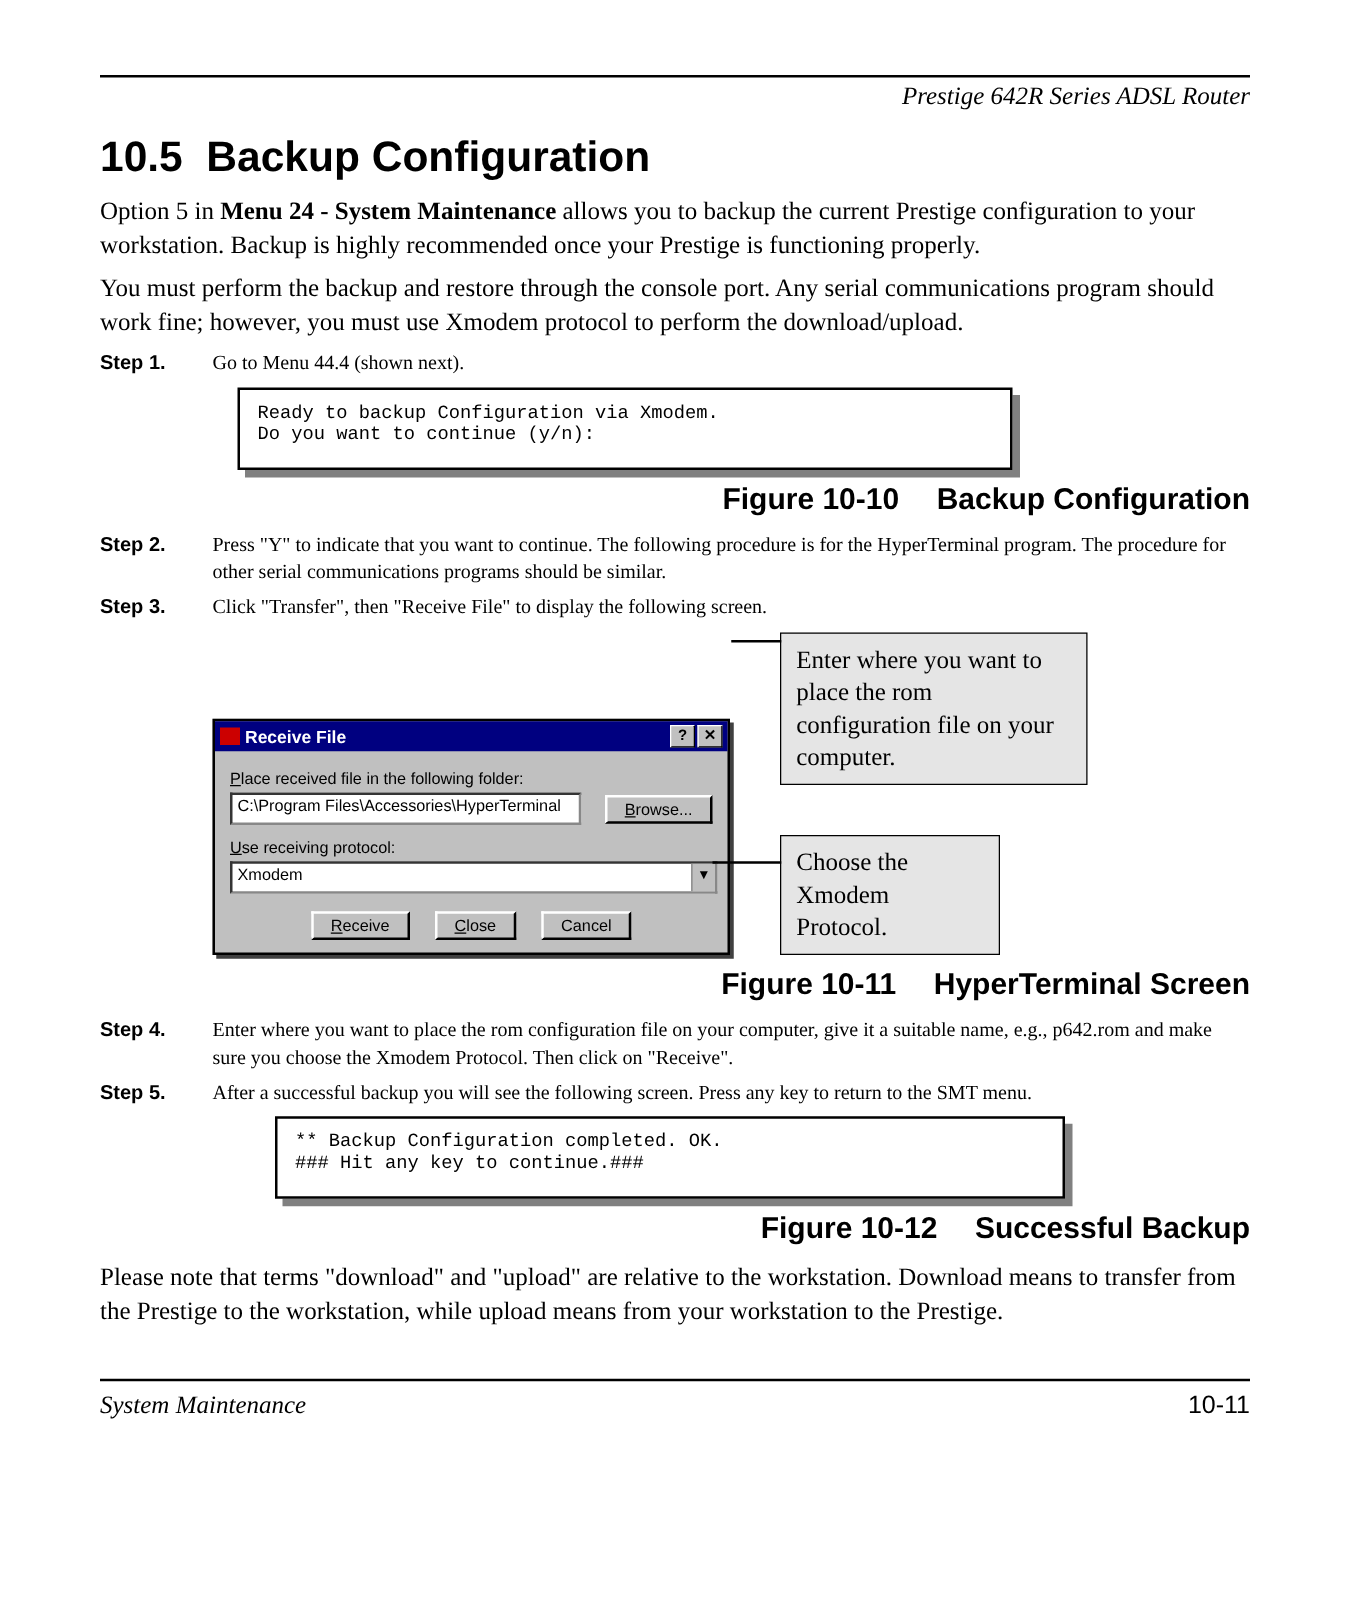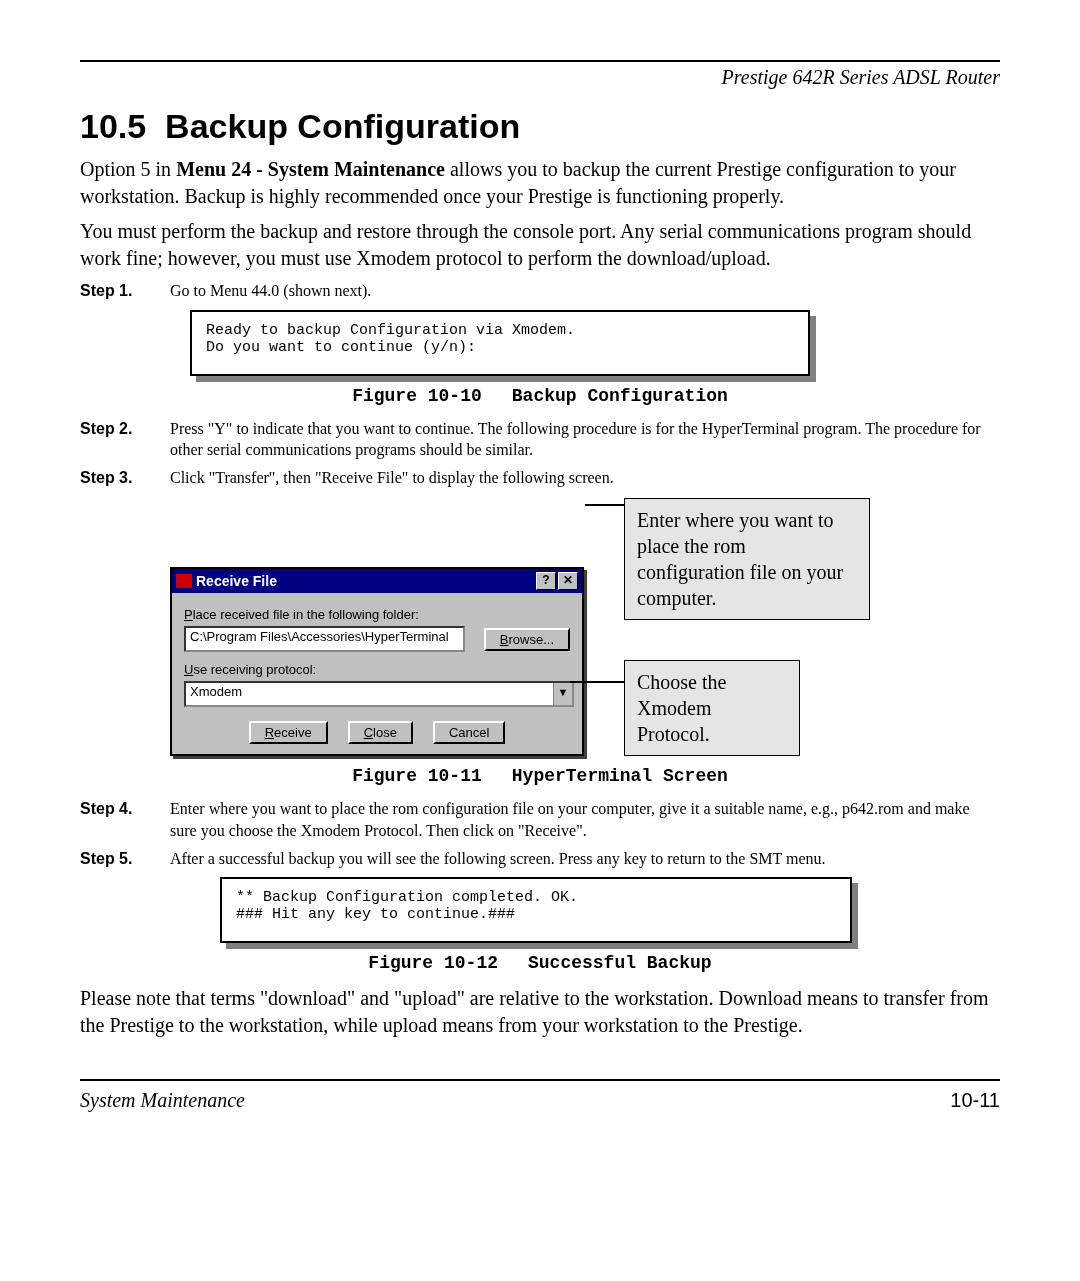--- a/index.html
+++ b/index.html
@@ -67,24 +67,24 @@
   .console-box {
     position: relative;
     border: 2px solid #000;
     background: #fff;
     padding: 10px 14px 18px 14px;
     font-family: "Courier New", monospace;
     font-size: 15px;
     white-space: pre;
   }
   .figure-caption {
-    font-family: Liberation Mono, monospace;
-    font-weight: bold;
-    text-align: center;
-    font-size: 18px;
+    font-family: Liberation Sans, sans-serif;
+    font-weight: bold;
+    text-align: right;
+    font-size: 24px;
     margin: 10px 0 12px 0;
   }
   .figure-caption .gap { display:inline-block; width: 30px; }
 
   
   .dialog-row {
     display: flex;
     align-items: flex-end;
     margin: 10px 0 0 90px;
   }
@@ -200,21 +200,21 @@
     &nbsp;<span>Backup Configuration</span>
   </h2>
 
   <p class="body-text">
     <span>Option 5 in </span><b class="menu">Menu 24 - System Maintenance</b><span> allows you to backup the current Prestige configuration to your workstation. Backup is highly recommended once your Prestige is functioning properly.</span>
   </p>
   <p class="body-text">You must perform the backup and restore through the console port. Any serial communications program should work fine; however, you must use Xmodem protocol to perform the download/upload.</p>
 
   <div class="step-row">
     <div class="step-label">Step 1.</div>
-    <div class="step-body">Go to Menu 44.0 (shown next).</div>
+    <div class="step-body">Go to Menu 44.4 (shown next).</div>
   </div>
 
   <div class="console-box-wrap">
     <div class="console-shadow"></div>
     <div class="console-box"><span>Ready to backup Configuration via Xmodem.</span>
 <span>Do you want to continue (y/n):</span></div>
   </div>
 
   <div class="figure-caption">
     <span>Figure 10-10</span><span class="gap"></span><span>Backup Configuration</span>

